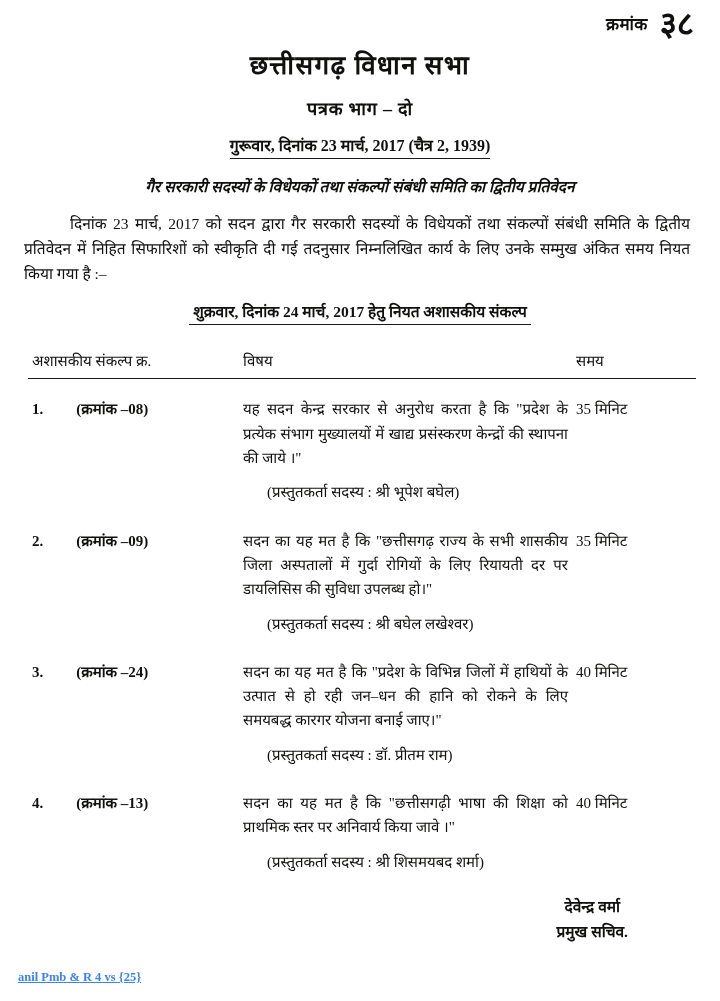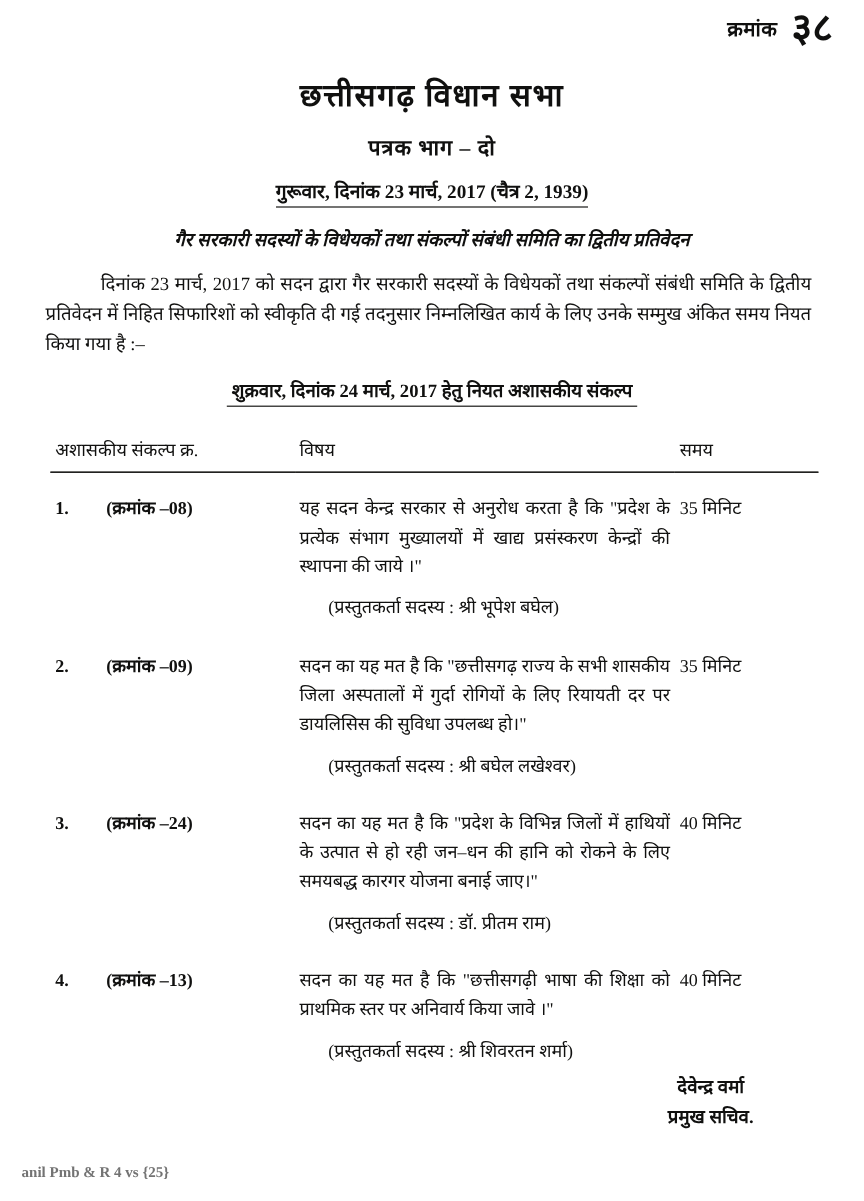--- a/index.html
+++ b/index.html
@@ -14,21 +14,21 @@
     font-family: "Liberation Serif", "DejaVu Serif", serif;
     color: #10100f;
     overflow: hidden;
   }
 
   .page {
     position: relative;
     width: 720px;
     height: 1001px;
     box-sizing: border-box;
-    padding: 14px;
+    padding: 0;
   }
 
   
   .serial-row {
     position: absolute;
     top: 8px;
     right: 24px;
     display: flex;
     align-items: flex-end;
     gap: 10px;
@@ -170,21 +170,22 @@
     line-height: 1.6;
     font-weight: 700;
   }
   .footer-note {
     position: absolute;
     left: 18px;
     bottom: 16px;
     font-size: 12.5px;
     font-family: "Liberation Serif", serif;
     font-weight: 600;
-    color: #737373;
+    color: #3b82f6;
+    text-decoration: underline;
   }
 </style>
 </head>
 <body>
 
 <div class="page">
 
   <div class="serial-row">
     <span class="serial-label">क्रमांक</span>
     <span class="serial-value">३८</span>
@@ -236,21 +237,21 @@
             <span>सदन का यह मत है कि "प्रदेश के विभिन्न जिलों में हाथियों के उत्पात से हो रही जन–धन की हानि को रोकने के लिए समयबद्ध कारगर योजना बनाई जाए।"</span>
             <span class="presenter">(प्रस्तुतकर्ता सदस्य : डॉ. प्रीतम राम)</span>
           </td>
           <td class="c-time">40 मिनिट</td>
         </tr>
         <tr>
           <td class="c-idx">4.</td>
           <td class="c-krmank">(क्रमांक –13)</td>
           <td class="c-subject">
             <span>सदन का यह मत है कि "छत्तीसगढ़ी भाषा की शिक्षा को प्राथमिक स्तर पर अनिवार्य किया जावे ।"</span>
-            <span class="presenter">(प्रस्तुतकर्ता सदस्य : श्री शिवरतन शर्मा)</span>
+            <span class="presenter">(प्रस्तुतकर्ता सदस्य : श्री शिसमयबद शर्मा)</span>
           </td>
           <td class="c-time">40 मिनिट</td>
         </tr>
       </tbody>
     </table>
   </div>
 
   <div class="signature">
     <div>देवेन्द्र वर्मा</div>
     <div>प्रमुख सचिव.</div>

